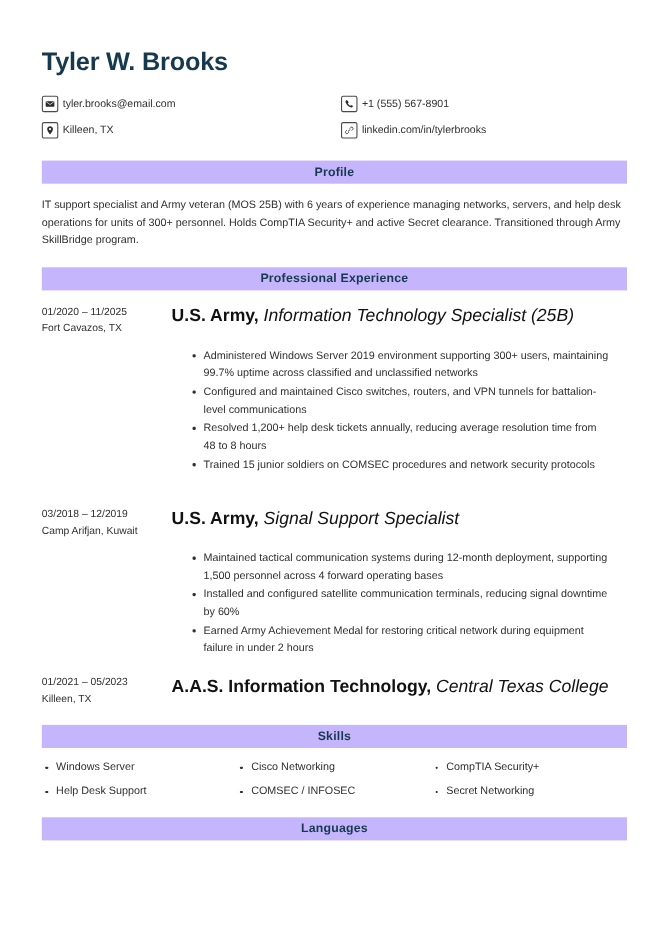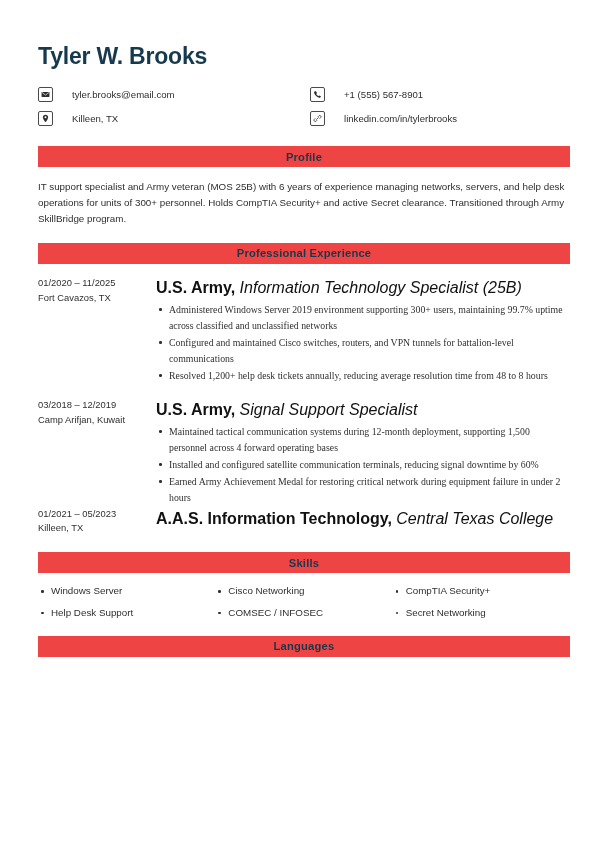--- a/index.html
+++ b/index.html
@@ -48,21 +48,21 @@
   .contact-grid {
     display: grid;
     grid-template-columns: 272px 1fr;
     row-gap: 9px;
     column-gap: 0;
     margin-bottom: 20px;
   }
   .contact-item {
     display: flex;
     align-items: center;
-    gap: 19px;
+    gap: 4px;
   }
   .icon-box {
     width: 15px;
     height: 15px;
     border: 1px solid #4a4a4a;
     border-radius: 2px;
     display: flex;
     align-items: center;
     justify-content: center;
     flex: 0 0 auto;
@@ -72,21 +72,21 @@
   .icon-box svg { display: block; }
   .contact-text {
     font-size: 9.6px;
     color: #2f2f2f;
     line-height: 1.2;
     white-space: nowrap;
   }
 
   
   .section-bar {
-    background: #ef4444;
+    background: #c4b5fd;
     height: 21px;
     display: flex;
     align-items: center;
     justify-content: center;
     margin-top: 16px;
     margin-bottom: 12px;
   }
   .section-bar .section-title {
     font-size: 11.2px;
     font-weight: bold;
@@ -125,23 +125,22 @@
     margin-bottom: 2px;
   }
   .entry-title .org {
     font-weight: bold;
   }
   .entry-title .role {
     font-style: italic;
   }
   ul.bullets {
     list-style: none;
-    margin: 0;
+    margin: 16px;
     padding: 0;
-    font-family: Liberation Serif, serif;
   }
   ul.bullets li {
     position: relative;
     padding-left: 13px;
     font-size: 9.8px;
     line-height: 1.63;
     color: #2f2f2f;
     margin-bottom: 1px;
   }
   ul.bullets li::before {
@@ -275,20 +274,21 @@
       </div>
       <div class="entry-body">
         <div class="entry-title">
           <span class="org">U.S. Army,</span>
           <span class="role">Information Technology Specialist (25B)</span>
         </div>
         <ul class="bullets">
           <li>Administered Windows Server 2019 environment supporting 300+ users, maintaining 99.7% uptime across classified and unclassified networks</li>
           <li>Configured and maintained Cisco switches, routers, and VPN tunnels for battalion-level communications</li>
           <li>Resolved 1,200+ help desk tickets annually, reducing average resolution time from 48 to 8 hours</li>
+          <li>Trained 15 junior soldiers on COMSEC procedures and network security protocols</li>
         </ul>
       </div>
     </div>
 
     <div class="entry">
       <div class="entry-meta">
         <span class="meta-line">03/2018 – 12/2019</span>
         <span class="meta-line">Camp Arifjan, Kuwait</span>
       </div>
       <div class="entry-body">

